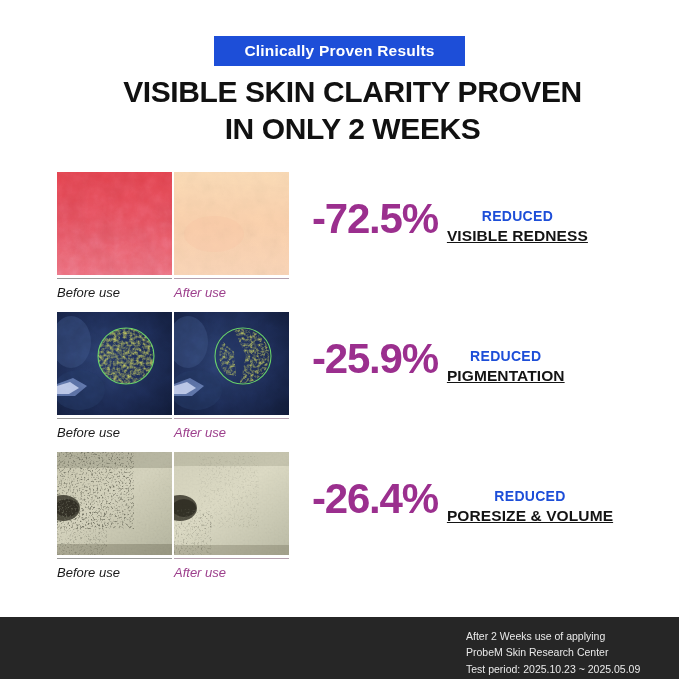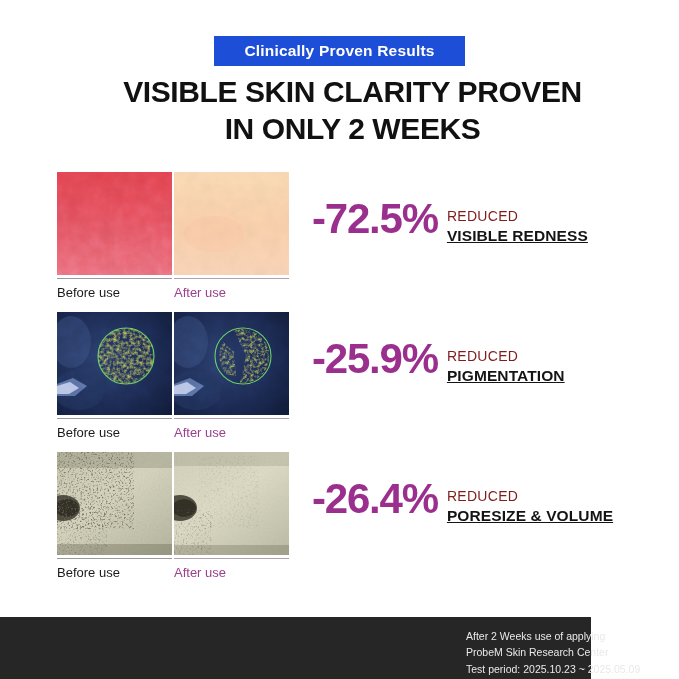--- a/index.html
+++ b/index.html
@@ -58,20 +58,21 @@
   }
   .row.r1 { top: 172px; }
   .row.r2 { top: 312px; }
   .row.r3 { top: 452px; }
 
   .thumbs {
     position: absolute;
     left: 57px; top: 0;
     width: 228px;
     height: 120px;
+    font-style: italic;
   }
   .thumb {
     position: absolute;
     top: 0;
     width: 115px;
     height: 103px;
     overflow: hidden;
   }
   .thumb.a { left: 0; }
   .thumb.b { left: 117px; }
@@ -111,42 +112,43 @@
     letter-spacing: -1.2px;
     line-height: 1;
     white-space: nowrap;
   }
   .stat-text {
     margin-left: 9px;
     position: relative;
     top: -12px;
   }
   .reduced {
-    color: #7f1d1d;
+    color: #1d4ed8;
     font-size: 14px;
-    font-weight: normal;
+    font-weight: bold;
     letter-spacing: 0.3px;
     line-height: 1.25;
     white-space: nowrap;
+    text-align: center;
   }
   .metric {
     color: #141414;
     font-size: 15.5px;
     font-weight: bold;
     letter-spacing: 0.1px;
     line-height: 1.25;
     white-space: nowrap;
     text-decoration: underline;
   }
 
   
   .footer {
     position: absolute;
     left: 0; top: 617px;
-    width: 591px;
+    width: 679px;
     height: 62px;
     background: #262626;
   }
   .footer-text {
     position: absolute;
     left: 466px;
     top: 11px;
     color: #e9e9e9;
     font-size: 10.5px;
     line-height: 1.55;

